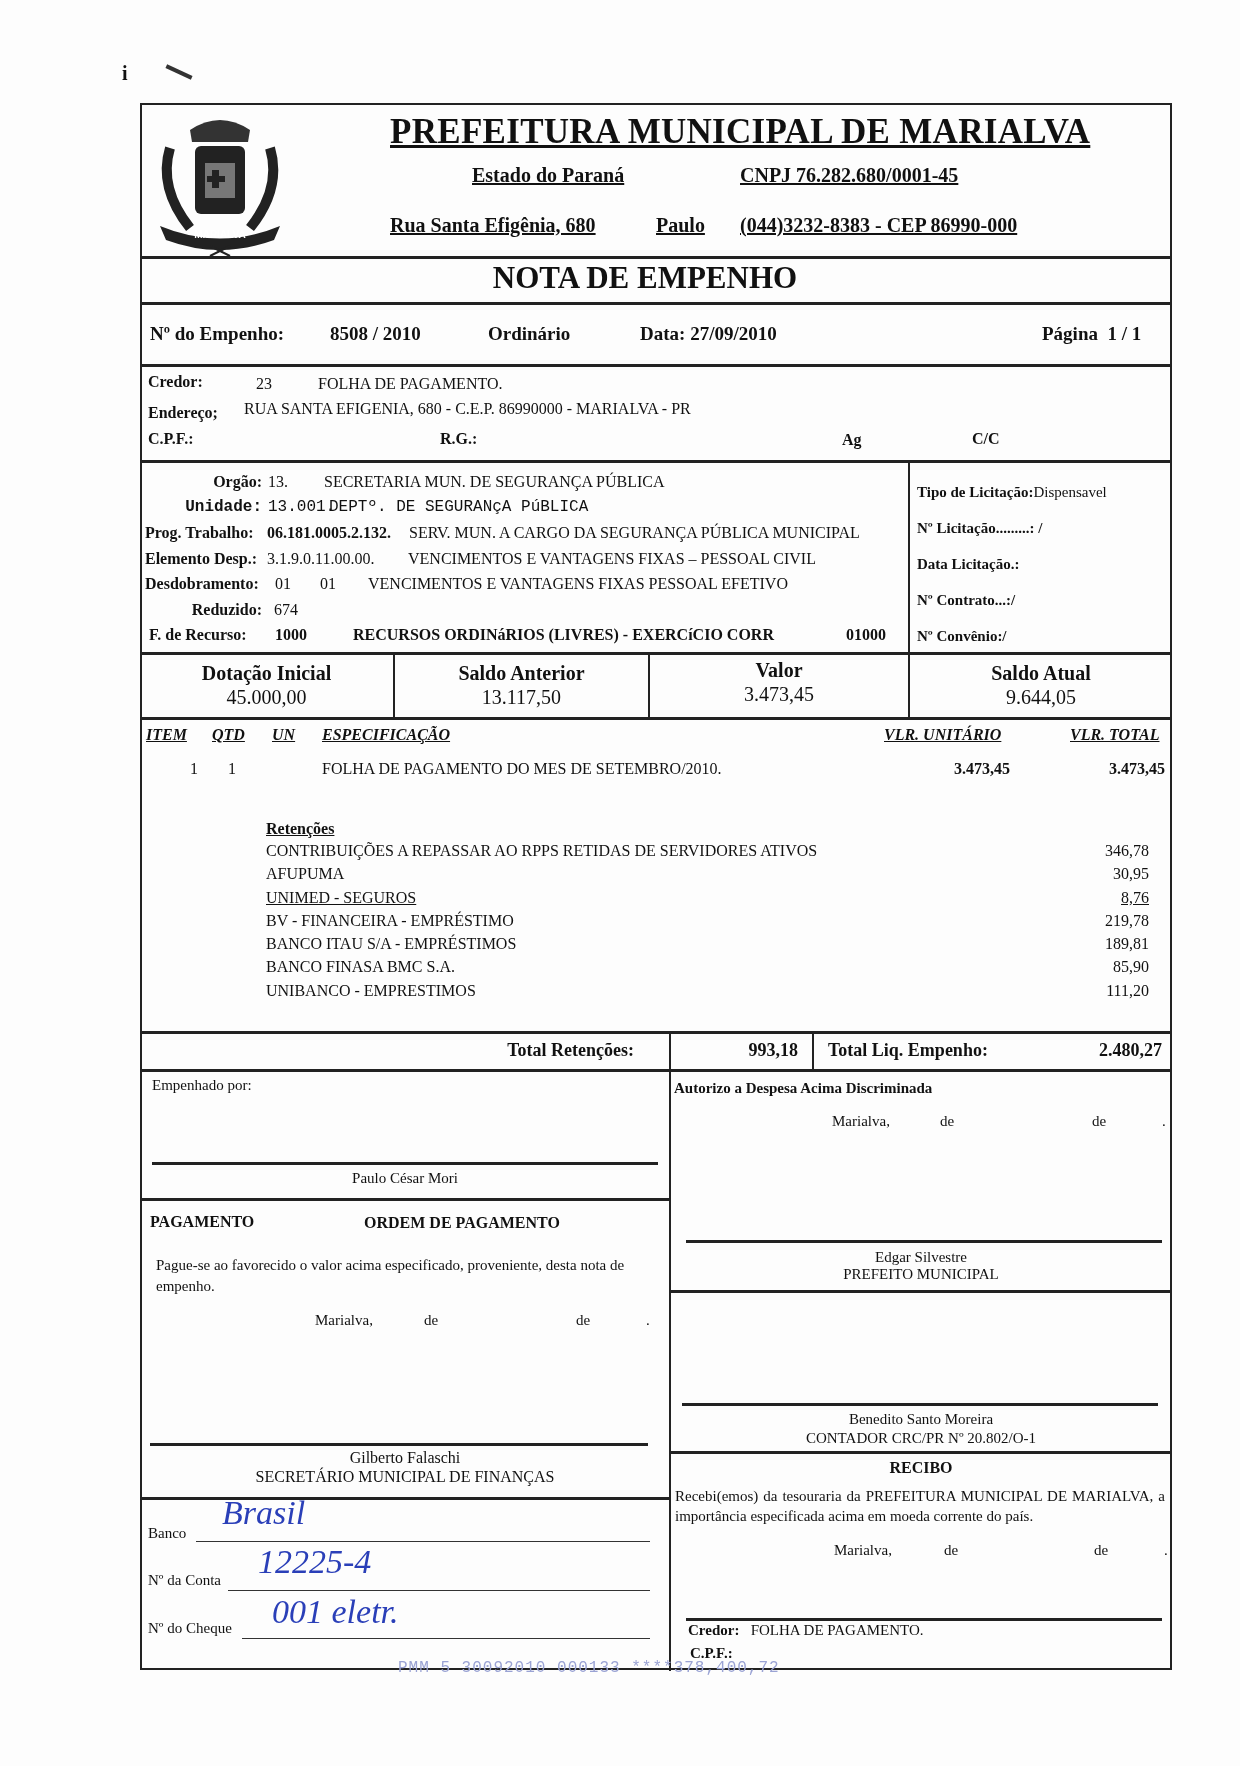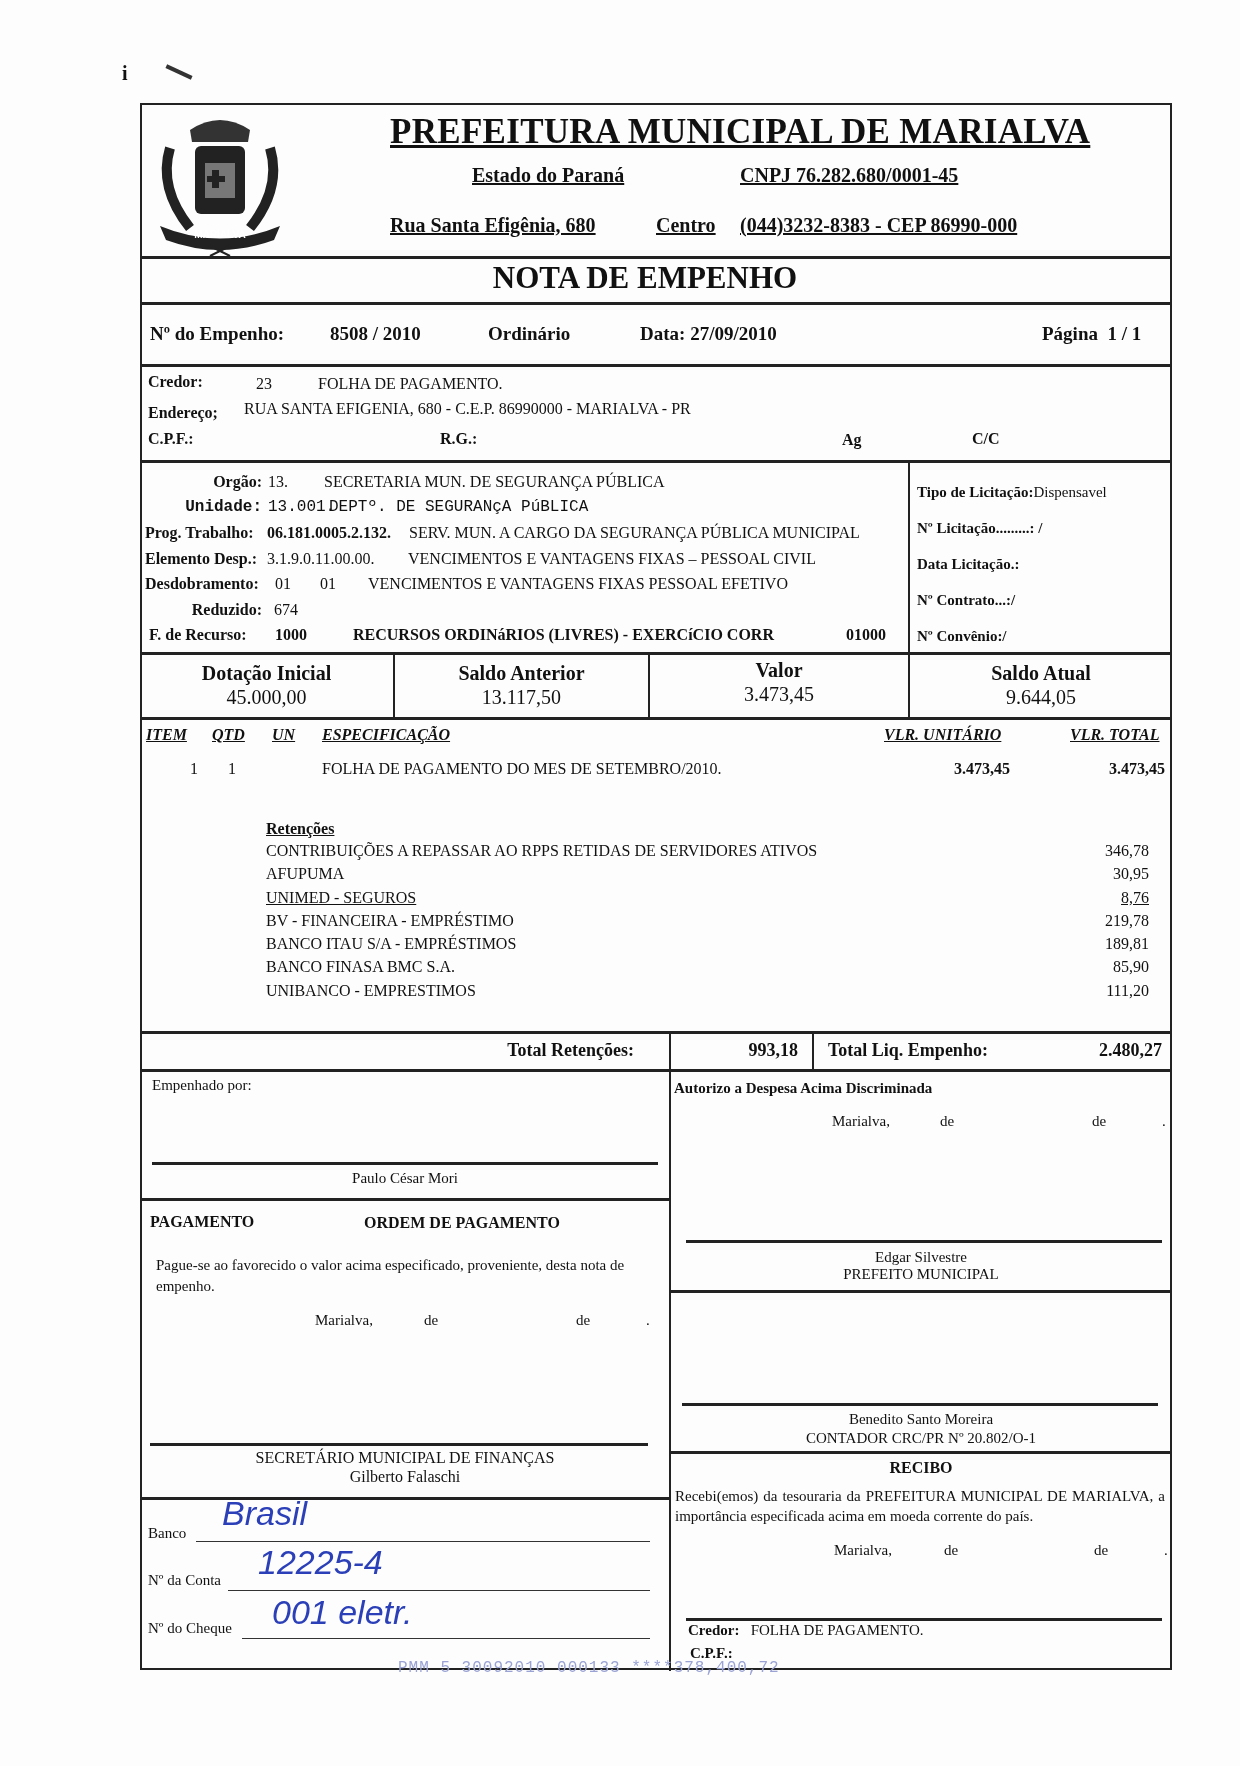--- a/index.html
+++ b/index.html
@@ -13,21 +13,21 @@
   .b { font-weight: bold; }
   .u { text-decoration: underline; }
   .ui { text-decoration: underline; font-style: italic; font-weight: bold; }
   .right { text-align: right; }
   .center { text-align: center; }
   .t15 { font-size: 15px; }
   .t16 { font-size: 16px; }
   .t18 { font-size: 18px; }
   .t19 { font-size: 19px; }
   .t20 { font-size: 20px; }
-  .hand { font-family: Liberation Sans, sans-serif; font-style: italic; color: #2a3fb8; font-size: 34px; }
+  .hand { font-family: Liberation Serif, serif; font-style: italic; color: #2a3fb8; font-size: 34px; }
   .stamp { color: #9aa3d4; font-family: "Liberation Mono", monospace; font-size: 16px; letter-spacing: 1px; }
 </style>
 </head>
 <body>
 
 <div class="abs" style="left:122px;top:62px;font-size:20px;font-weight:bold;">i</div>
 <div class="abs" style="left:165px;top:70px;width:28px;height:4px;background:#333;transform:rotate(25deg);"></div>
 
 <div class="page-frame"></div>
 
@@ -43,21 +43,21 @@
     <path d="M10 118 q60 25 120 0 l-6 14 q-54 20 -108 0z" fill="#222"></path>
     <text x="70" y="130" font-size="10" fill="#fff" text-anchor="middle" font-family="Liberation Sans, sans-serif" font-weight="bold">MARIALVA</text>
     <path d="M60 138 l20 10 M80 138 l-20 10" stroke="#222" stroke-width="2"></path>
   </svg>
 </div>
 
 <div class="abs b" style="left:390px;top:112px;font-size:35px;text-decoration:underline;text-decoration-thickness:3px;letter-spacing:0.3px;">PREFEITURA MUNICIPAL DE MARIALVA</div>
 <div class="abs b u t20" style="left:472px;top:164px;">Estado do Paraná</div>
 <div class="abs b u t20" style="left:740px;top:164px;">CNPJ 76.282.680/0001-45</div>
 <div class="abs b u t20" style="left:390px;top:214px;">Rua Santa Efigênia, 680</div>
-<div class="abs b u t20" style="left:656px;top:214px;">Centro</div>
+<div class="abs b u t20" style="left:656px;top:214px;">Paulo</div>
 <div class="abs b u t20" style="left:740px;top:214px;">(044)3232-8383  -  CEP 86990-000</div>
 
 <div class="hline thick" style="left:140px;top:256px;width:1032px;"></div>
 <div class="abs b center" style="left:140px;top:260px;width:1010px;font-size:31px;">NOTA  DE  EMPENHO</div>
 <div class="hline thick" style="left:140px;top:302px;width:1032px;"></div>
 
 <div class="abs b t19" style="left:150px;top:323px;">Nº do Empenho:</div>
 <div class="abs b t19" style="left:330px;top:323px;">8508 / 2010</div>
 <div class="abs b t19" style="left:488px;top:323px;">Ordinário</div>
 <div class="abs b t19" style="left:640px;top:323px;"><span>Data:</span> <span>27/09/2010</span></div>
@@ -220,22 +220,22 @@
 
 <div class="abs b t16" style="left:150px;top:1213px;">PAGAMENTO</div>
 <div class="abs b t16" style="left:364px;top:1214px;">ORDEM DE PAGAMENTO</div>
 <div class="abs t15" style="left:156px;top:1255px;width:495px;line-height:21px;">Pague-se ao favorecido o valor acima especificado, proveniente, desta nota de empenho.</div>
 <div class="abs t15" style="left:315px;top:1312px;">Marialva,</div>
 <div class="abs t15" style="left:424px;top:1312px;">de</div>
 <div class="abs t15" style="left:576px;top:1312px;">de</div>
 <div class="abs t15" style="left:646px;top:1312px;">.</div>
 <div class="hline thick" style="left:150px;top:1443px;width:498px;"></div>
 <div class="abs t16 center" style="left:140px;top:1448px;width:530px;line-height:19px;">
+    <div>Gilberto Falaschi</div>
     <div>SECRETÁRIO MUNICIPAL DE FINANÇAS</div>
-    <div>Gilberto Falaschi</div>
   </div>
 <div class="hline thick" style="left:140px;top:1497px;width:530px;"></div>
 
 <div class="hline thick" style="left:682px;top:1403px;width:476px;"></div>
 <div class="abs t15 center" style="left:670px;top:1410px;width:502px;line-height:19px;">
     <div>Benedito Santo Moreira</div>
     <div>CONTADOR CRC/PR Nº 20.802/O-1</div>
   </div>
 <div class="hline thick" style="left:670px;top:1451px;width:502px;"></div>
 

